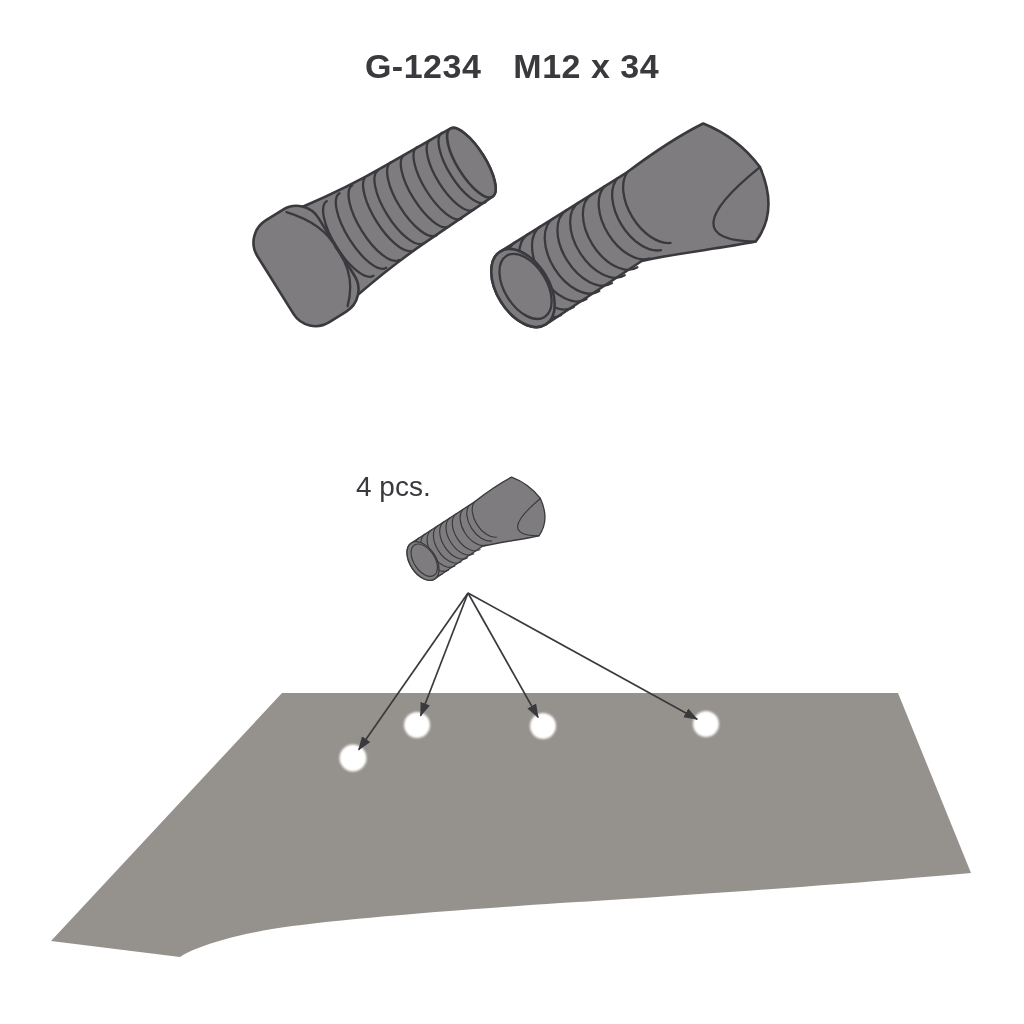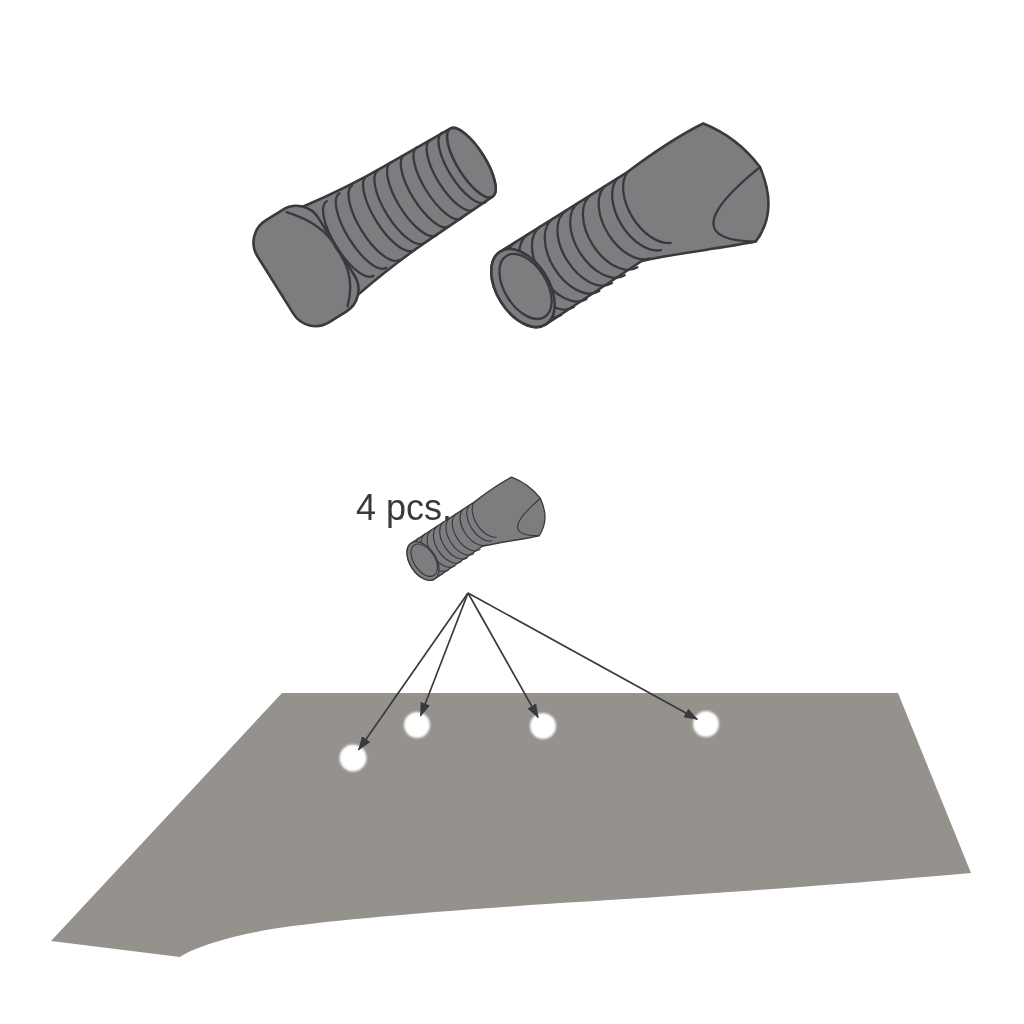--- a/index.html
+++ b/index.html
@@ -28,22 +28,22 @@
     letter-spacing: 0.5px;
     z-index: 3;
   }
   .title .dims {
     display: inline-block;
     margin-left: 32px;
   }
   .qty-label {
     position: absolute;
     left: 356px;
-    top: 490px;
-    font-size: 36px;
+    top: 473px;
+    font-size: 28px;
     font-weight: normal;
     line-height: 1;
     color: var(--text, #3a393d);
     z-index: 3;
   }
   svg.scene {
     position: absolute;
     left: 0;
     top: 0;
     z-index: 1;
@@ -77,20 +77,23 @@
     stroke-width: 1.7;
     fill: none;
   }
   .arrow-head-path { fill: var(--arrow, #3a393d); }
 </style>
 </head>
 <body>
 
 <div class="canvas" style="--background: #ffffff; --text: #3a393d; --bolt_fill: #7e7c7f; --bolt_outline: #3a393d; --plate_fill: #95918c; --hole_fill: #ffffff; --arrow: #3a393d;">
 
+  <div class="title">
+    <span>G-1234</span><span class="dims">M12 x 34</span>
+  </div>
 
   <div class="qty-label">4 pcs.</div>
 
   <svg class="scene" width="1024" height="1024" viewBox="0 0 1024 1024">
     <defs>
       <marker id="arrowhead" markerUnits="userSpaceOnUse" markerWidth="17" markerHeight="12" refX="13" refY="5" orient="auto">
         <path class="arrow-head-path" d="M0,0 L14,5 L0,10 Z"></path>
       </marker>
 
       <filter id="soft-edge" x="-50%" y="-50%" width="200%" height="200%">

